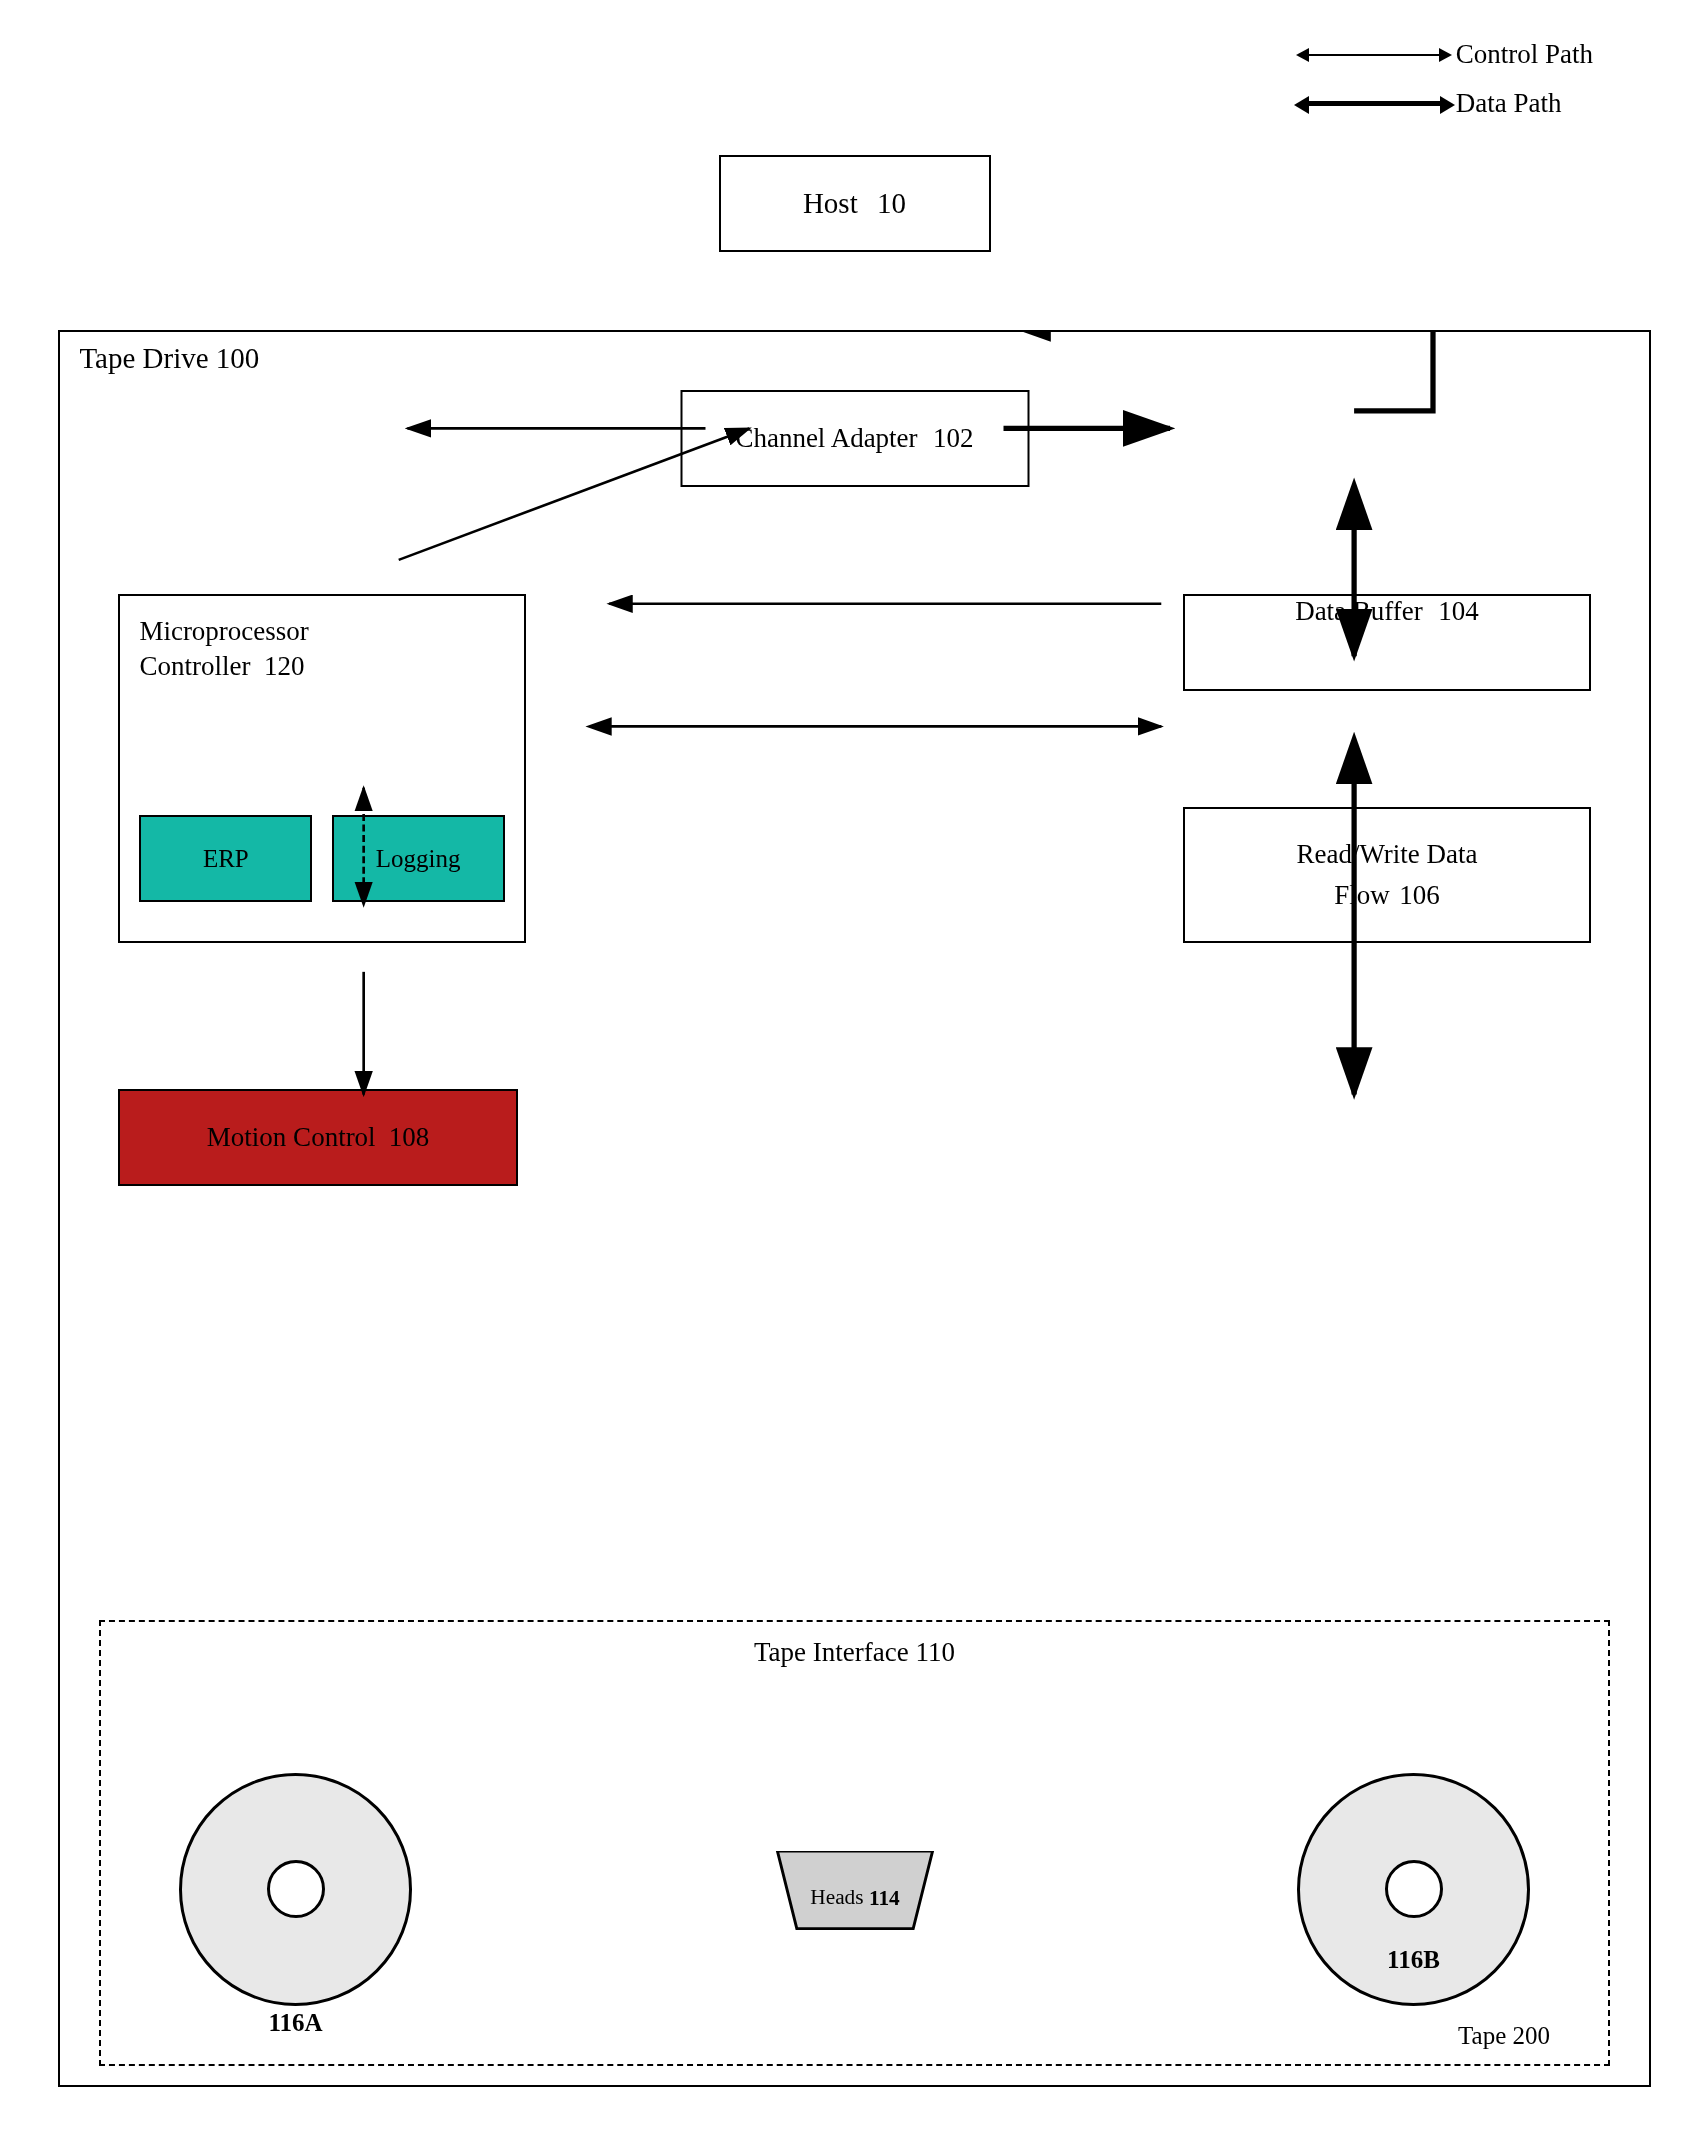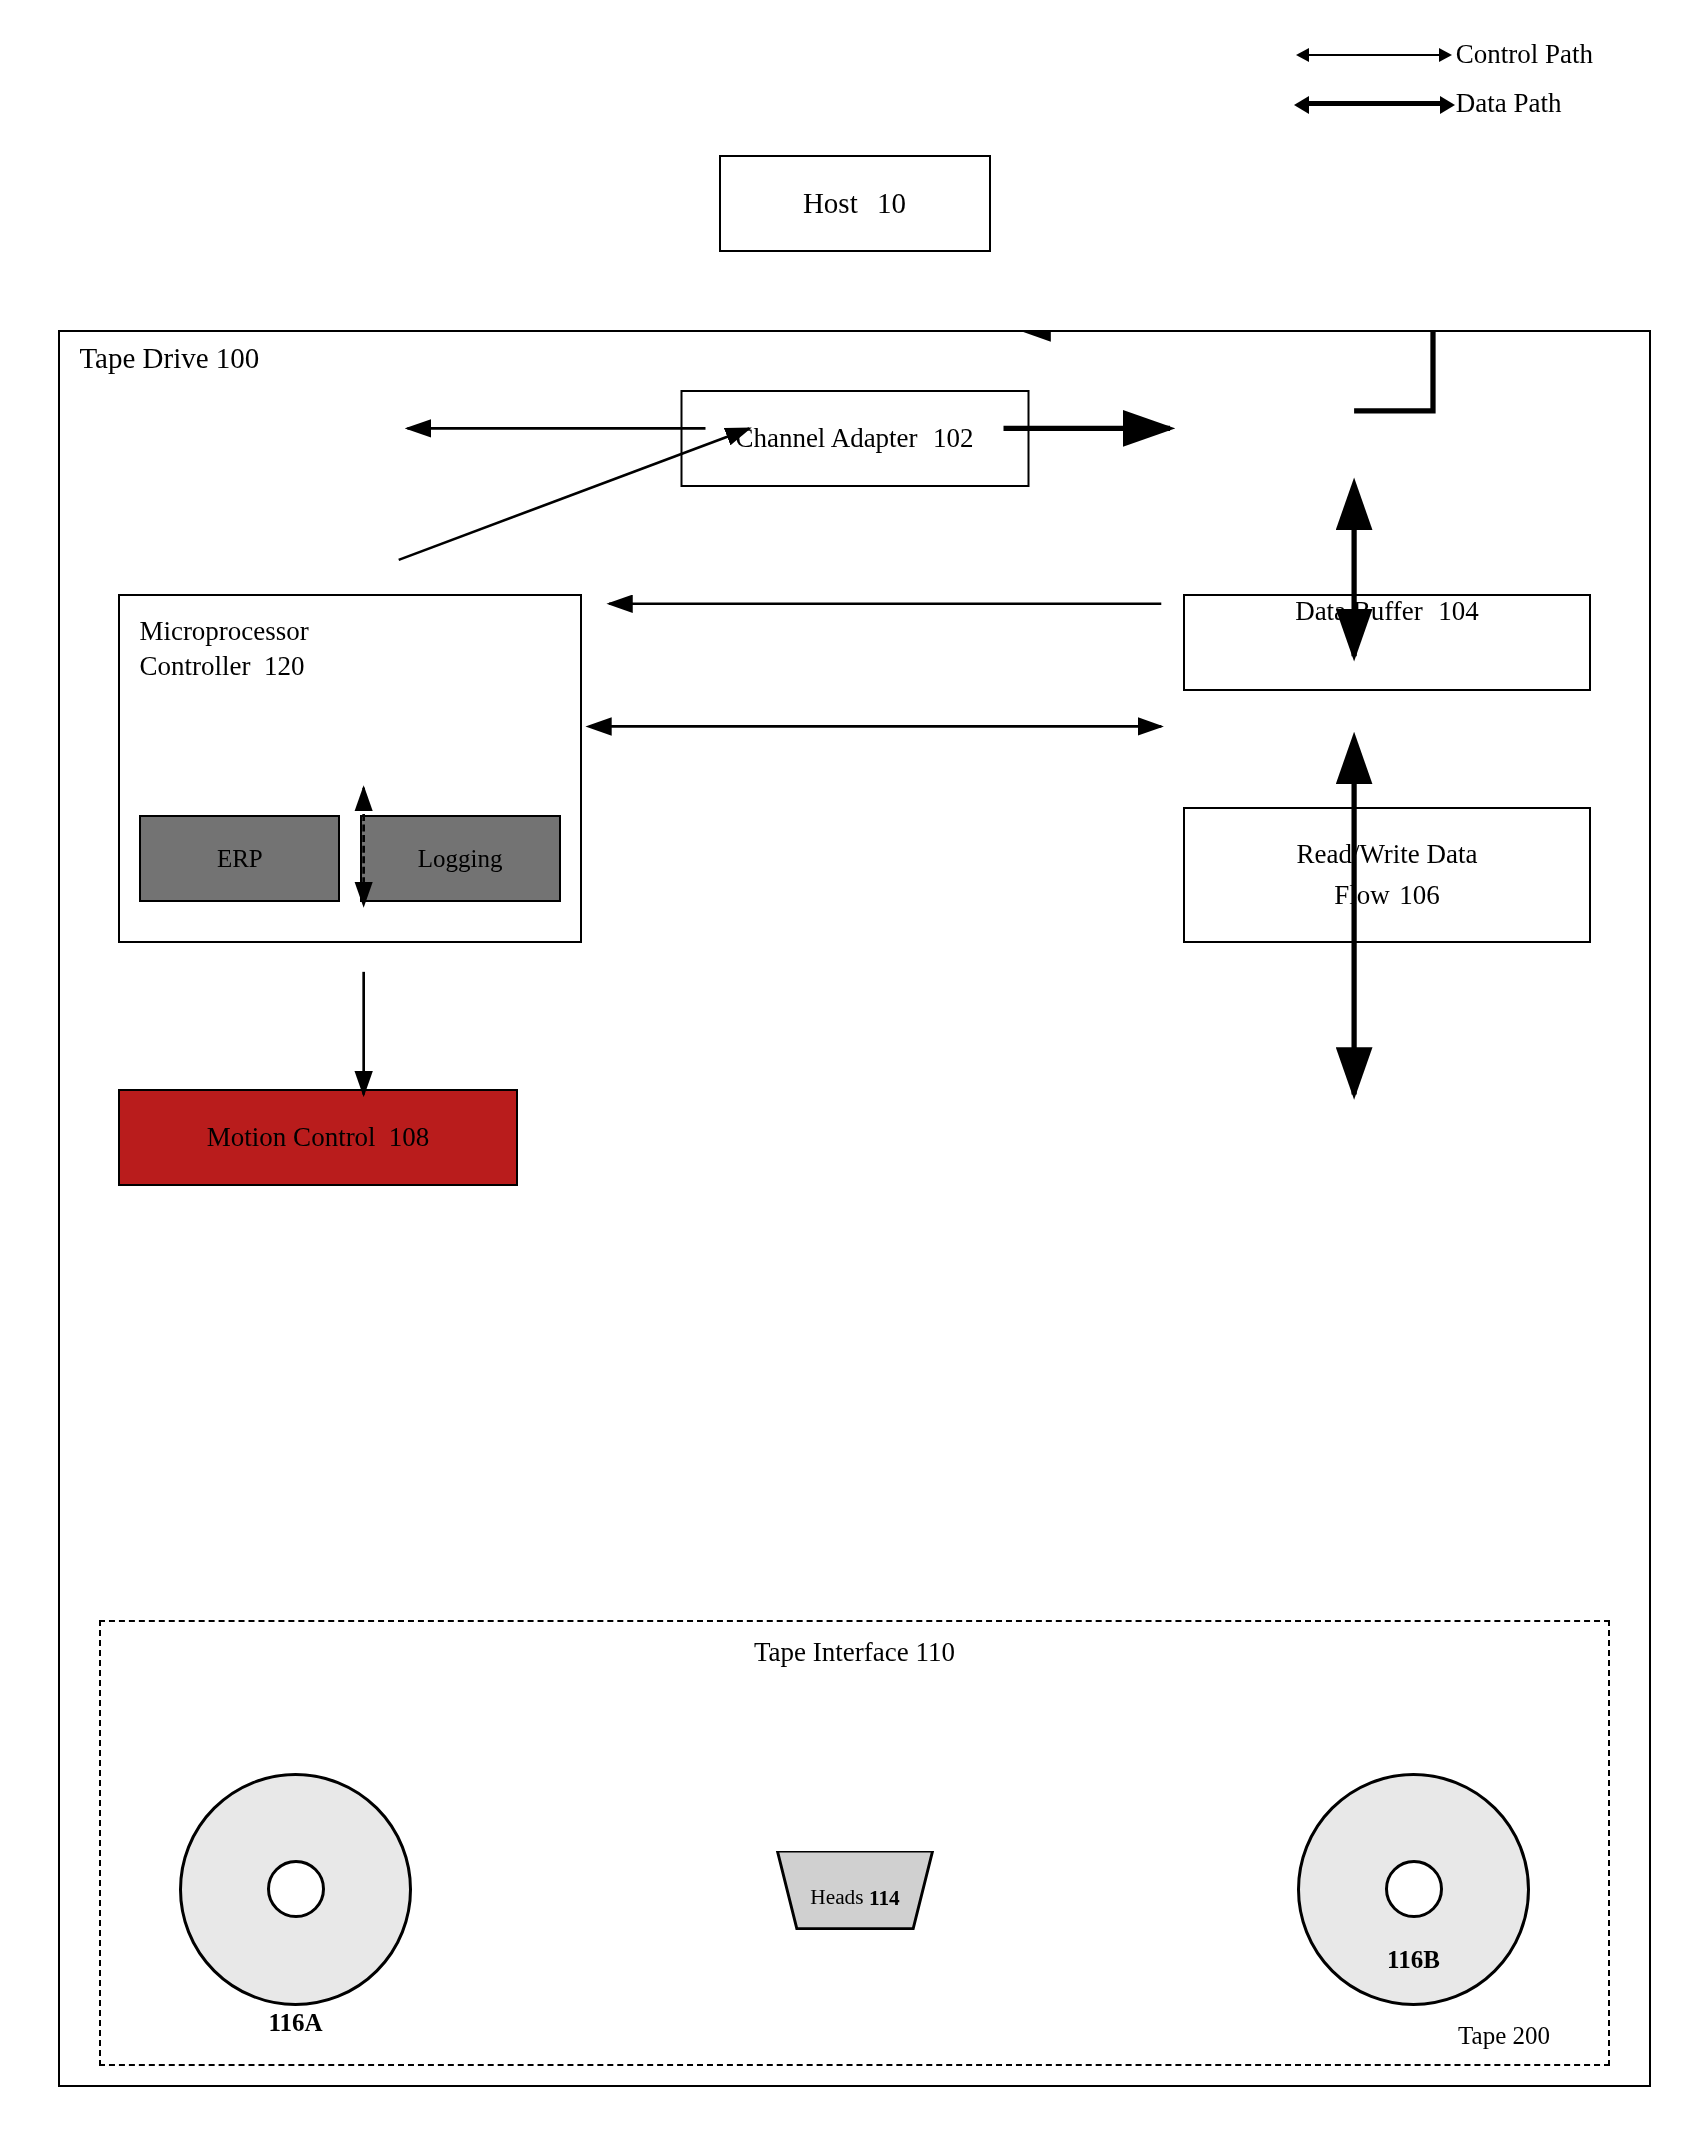--- a/index.html
+++ b/index.html
@@ -152,21 +152,21 @@
       font-size: 27px;
       gap: 15.5px;
       z-index: 10;
     }
 
     
     .micro-box {
       position: absolute;
       top: 262px;
       left: 58px;
-      width: 464px;
+      width: 408px;
       height: 349px;
       border: 2.9px solid #000;
       background: #fff;
       z-index: 5;
     }
 
     .micro-label {
       position: absolute;
       top: 17.5px;
       left: 19.4px;
@@ -183,21 +183,21 @@
       position: absolute;
       bottom: 39px;
       left: 19.4px;
       right: 19.4px;
       display: flex;
       gap: 19.4px;
     }
 
     .inner-box {
       border: 2.9px solid #000;
-      background: #737373;
+      background: #14b8a6;
       flex: 1;
       height: 87px;
       display: flex;
       align-items: center;
       justify-content: center;
       font-size: 25px;
     }
 
     
     .data-buffer-box {

